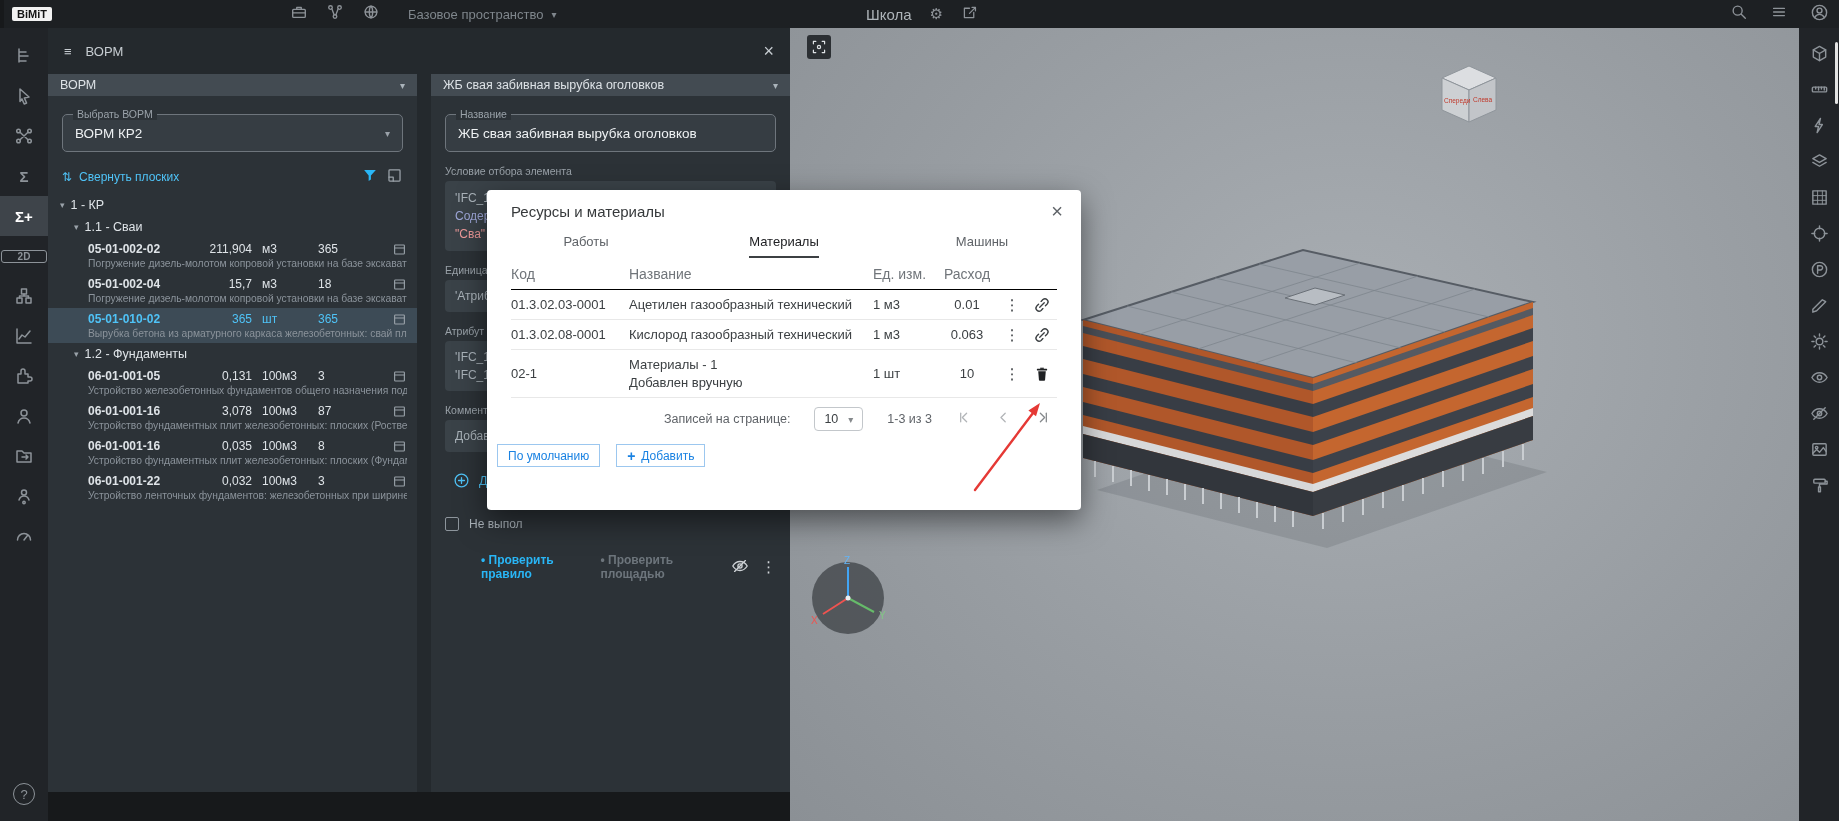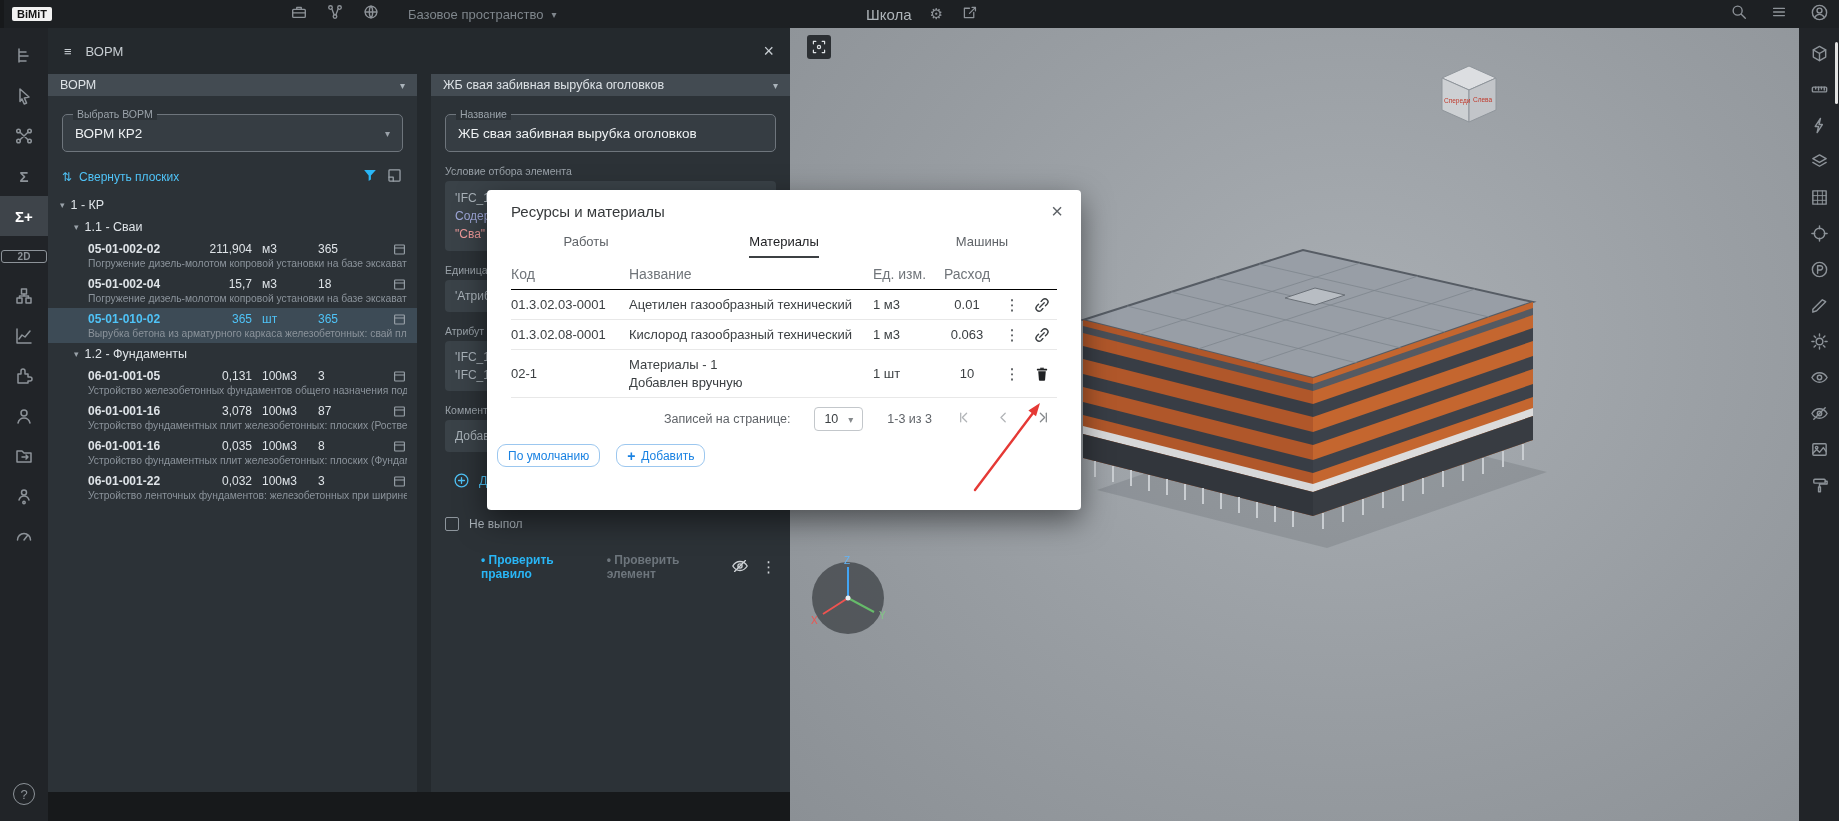--- a/index.html
+++ b/index.html
@@ -106,21 +106,21 @@
   .m-tr.two { min-height:48px; }
   .c-rate { text-align:center; }
   .c-name .sub { margin-top:3px; }
   .m-kebab { text-align:center; font-size:15px; color:#3c4043; }
   .m-act { display:flex; justify-content:center; color:#3c4043; }
   .m-foot { display:flex; align-items:center; justify-content:flex-end; margin:9px 30px 0 24px; gap:24px; font-size:12.5px; color:#5f6368; }
   .psel { display:flex; align-items:center; gap:10px; border:1px solid #c3c7cb; border-radius:4px; padding:4px 9px; color:#3c4043; }
   .pnav { display:flex; align-items:center; gap:22px; color:#b2b5b8; }
   .pnav .last { color:#85898c; }
   .m-actions { display:flex; gap:16px; margin:13px 0 0 10px; }
-  .btn-o { border:1px solid #9cc7ef; color:#1a82e2; background:#ffffff; border-radius:9px; font-size:12px; padding:3px 10px; display:flex; align-items:center; gap:6px; height:23px;text-align:right; }
+  .btn-o { border:1px solid #9cc7ef; color:#1a82e2; background:#ffffff; border-radius:0; font-size:12px; padding:3px 10px; display:flex; align-items:center; gap:6px; height:23px;text-align:right; }
   .btn-o .plus { font-size:14px; font-weight:700; }
 
   .arrow { position:absolute; left:945px; top:385px; z-index:60; }
 </style>
 </head>
 <body>
 
 <div id="app">
 
   <div class="topbar">
@@ -438,21 +438,21 @@
                 <path d="M10 6.5v7M6.5 10h7"></path>
               </svg>
             <span>До</span>
           </div>
           <div class="notdone">
             <span class="chkbox"></span>
             <span>Не выпол</span>
           </div>
           <div class="c2-foot">
             <span class="chk1"><span>•</span> <span>Проверить правило</span></span>
-            <span class="chk2"><span>•</span> <span>Проверить элемент</span></span>
+            <span class="chk2"><span>•</span> <span>Проверить площадью</span></span>
             <span class="ficons">
               <span><svg class="svgi" width="18" height="18" viewBox="0 0 20 20">
                     <path d="M2 10s3-5 8-5 8 5 8 5-3 5-8 5-8-5-8-5z"></path>
                     <circle cx="10" cy="10" r="2.3"></circle>
                     <path d="M4 16L16 4"></path>
                   </svg></span>
               <span style="font-size:15px">⋮</span>
             </span>
           </div>
         </div>

